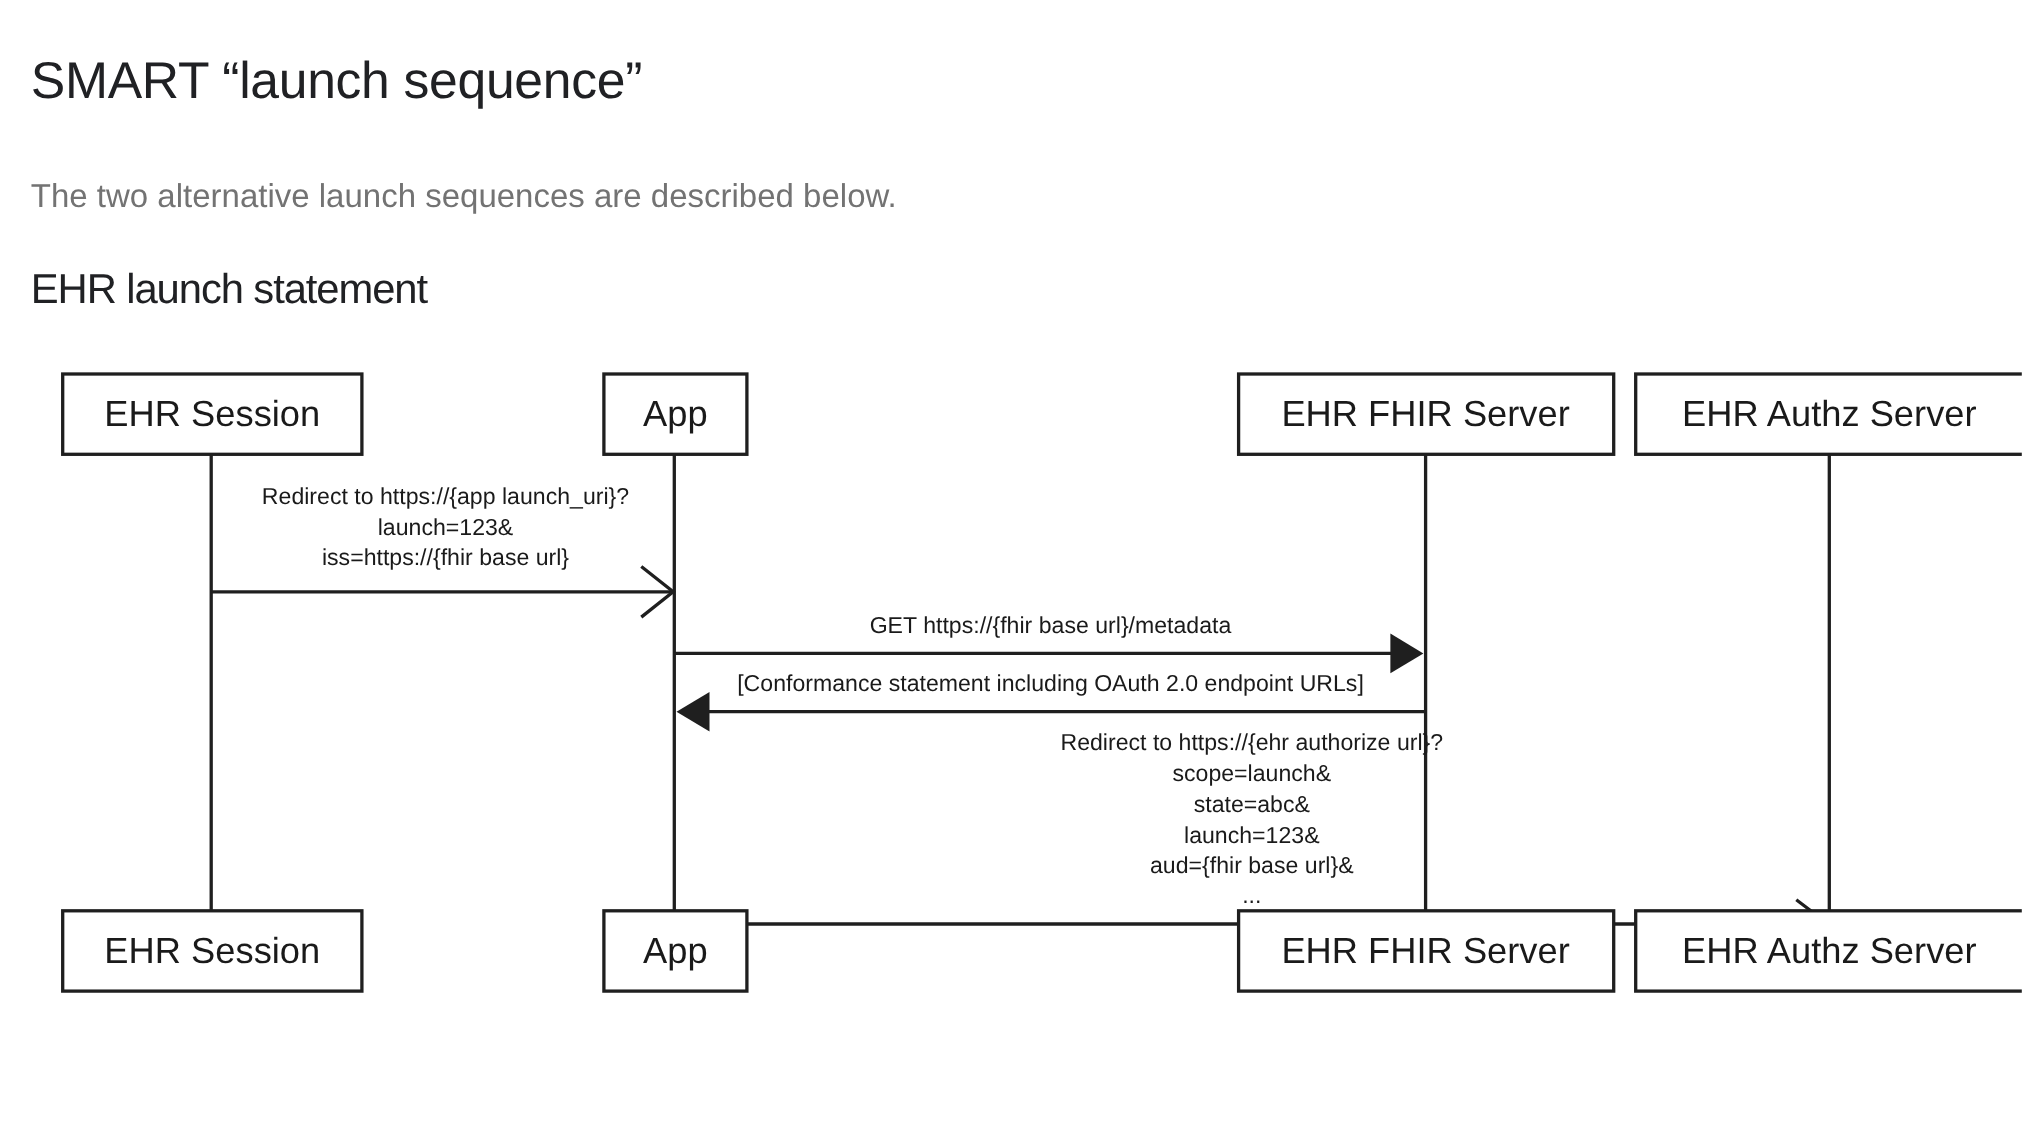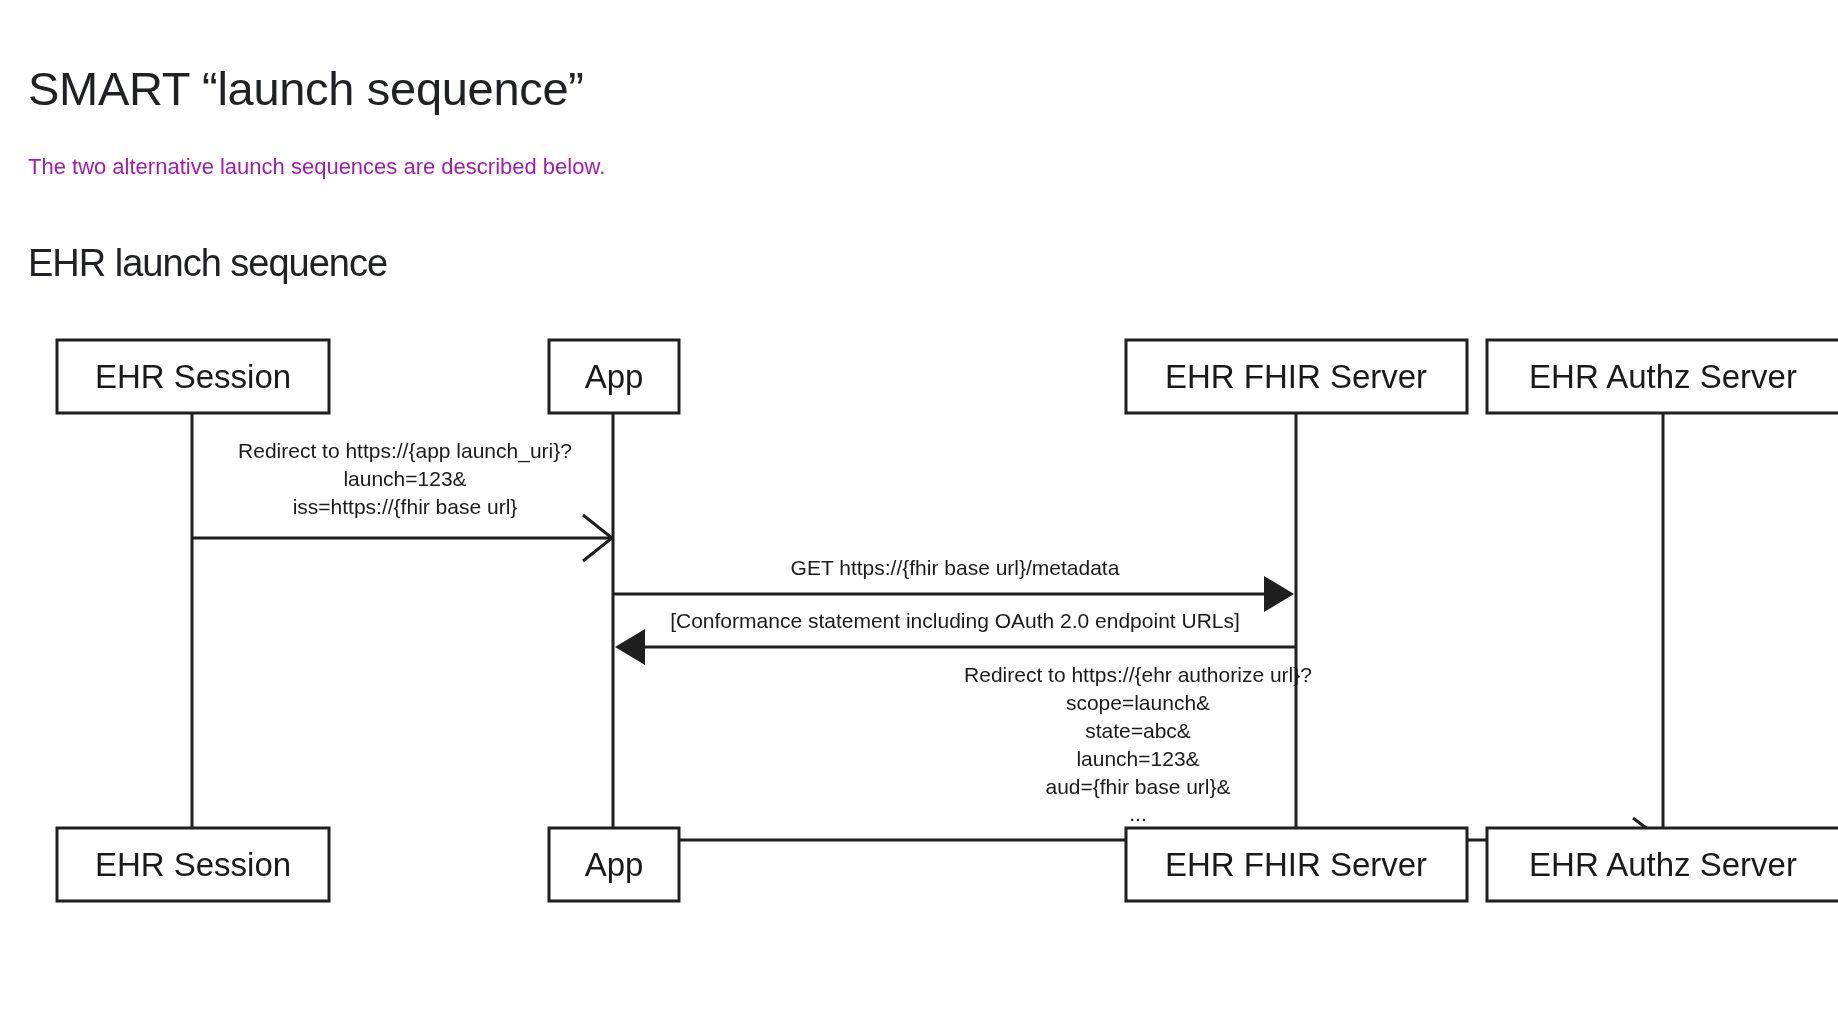--- a/index.html
+++ b/index.html
@@ -15,34 +15,34 @@
     overflow: hidden;
     position: relative;
   }
   .page {
     position: absolute;
     inset: 0;
   }
   .doc-title {
     position: absolute;
     left: 28px;
-    top: 30px;
+    top: 14px;
     font-size: 47px;
     font-weight: 400;
     letter-spacing: -0.3px;
     color: #202124;
     white-space: nowrap;
   }
   .doc-paragraph {
     position: absolute;
     left: 28px;
     top: 132px;
-    font-size: 22px;
+    font-size: 30px;
     font-weight: 400;
-    color: #a21caf;
+    color: #737373;
     white-space: nowrap;
   }
   .doc-subtitle {
     position: absolute;
     left: 28px;
     top: 210px;
     font-size: 38px;
     font-weight: 400;
     letter-spacing: -1.0px;
     color: #202124;
@@ -97,21 +97,21 @@
 </style>
 </head>
 <body>
 
 <div class="page">
 
   <h1 class="doc-title">SMART “launch sequence”</h1>
 
   <p class="doc-paragraph">The two alternative launch sequences are described below.</p>
 
-  <h2 class="doc-subtitle">EHR launch sequence</h2>
+  <h2 class="doc-subtitle">EHR launch statement</h2>
 
   <div class="diagram">
     <svg width="1838" height="620" viewBox="0 0 1838 620" xmlns="http://www.w3.org/2000/svg">
 
       <line class="lifeline" x1="192" y1="112" x2="192" y2="528"></line>
       <line class="lifeline" x1="613" y1="112" x2="613" y2="528"></line>
       <line class="lifeline" x1="1296" y1="112" x2="1296" y2="528"></line>
       <line class="lifeline" x1="1663" y1="112" x2="1663" y2="528"></line>
 
       <g>

